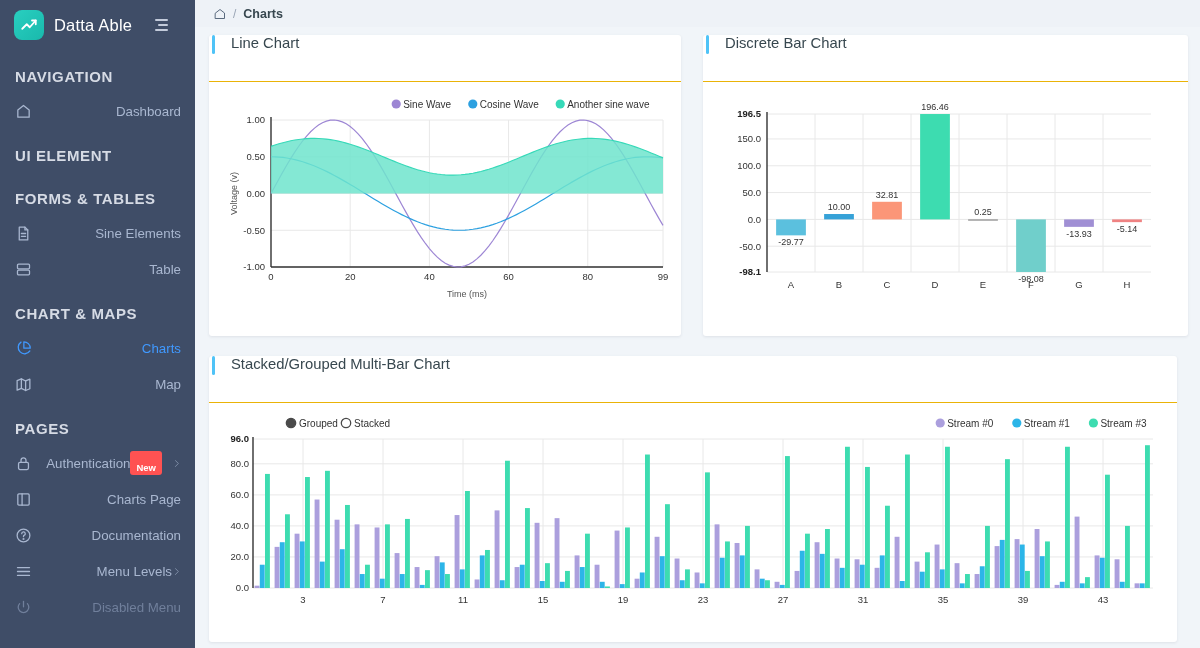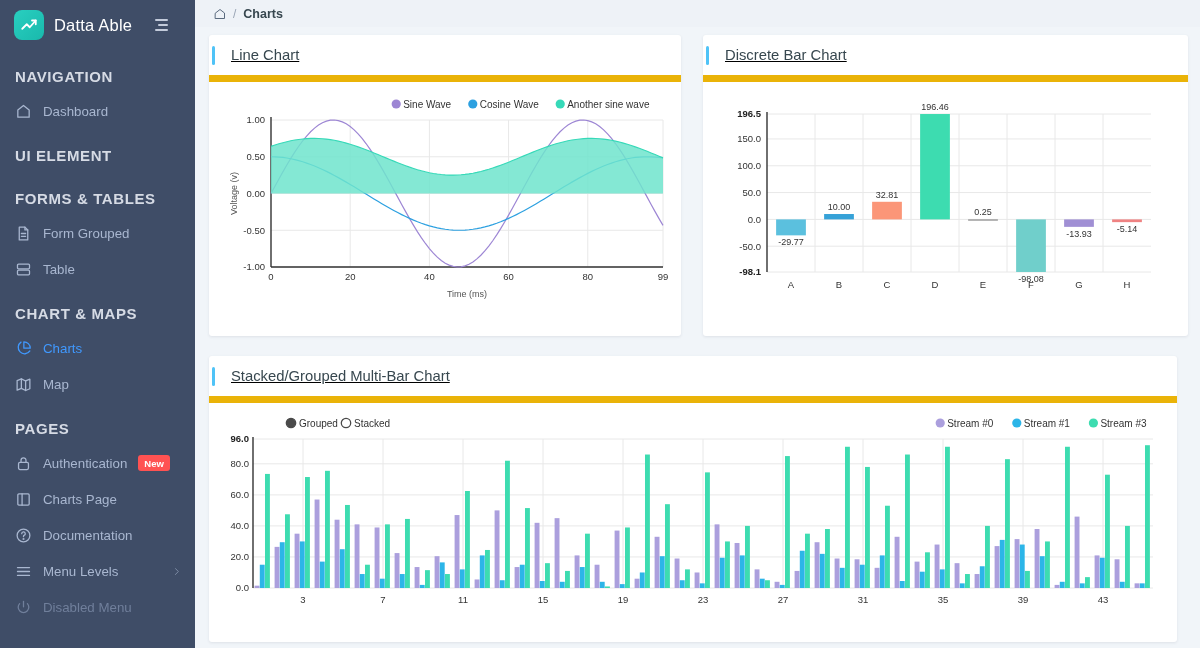--- a/index.html
+++ b/index.html
@@ -37,54 +37,54 @@
 
   .nav-caption {
     font-size: 15px; font-weight: 700; letter-spacing: .6px;
     color: #d6dbe5; text-transform: uppercase;
     padding: 18px 0 8px 15px;
   }
   .nav-item {
     display: flex; align-items: center;
     height: 36px; padding: 0 14px 0 15px;
     font-size: 13.3px; color: #a9b7d0; cursor: pointer;
-    position: relative; gap: 11px;
+    position: relative;  text-align: right;
   }
   .nav-item .ni-icon { width: 17px; height: 17px; display: flex; align-items: center; justify-content: center; flex:0 0 auto;}
   .nav-item .ni-label { flex: 1 1 auto; white-space: nowrap; }
   .nav-item.active { color: #4099ff; }
   .nav-item.active .ni-icon svg { stroke: #4099ff; }
   .nav-item.disabled { color: #707f9b; }
   .nav-item.disabled .ni-icon svg { stroke: #707f9b; }
   .chev { width: 9px; height: 9px; flex:0 0 auto; opacity: .85; }
   .badge-new {
     background: #ff5252; color: #fff; font-size: 9.5px; font-weight: 600;
-    border-radius: 3px; padding: 4px 6px 3px; line-height: 1; margin-right: 21px;
+    border-radius: 3px; padding: 12px 6px 3px; line-height: 1; margin-right: 10px;
   }
 
   
   .main { flex: 1 1 auto; height: 648px; background: #f1f5f9; overflow: hidden; }
   .breadcrumb-bar {
     height: 27px; background: #eef2f7; display: flex; align-items: center;
     padding-left: 19px; gap: 7px;
   }
   .bc-home { width: 12px; height: 12px; display:flex; align-items:center; }
   .bc-sep { color: #9aa5b5; font-size: 12px; }
   .bc-text { font-size: 12.5px; color: #37474f; font-weight: 600; }
 
   .grid { padding: 8px 12px 0 14px; }
   .row { display: flex; gap: 22px; }
   .card {
     background: #fff; border-radius: 3px;
     box-shadow: 0 1px 3px rgba(62,74,92,.11);
     margin-bottom: 20px;
   }
   .card-head {
-    height: 47px; display: flex; align-items: center;
-    padding-left: 3px; border-bottom: 7px solid #eab308; text-decoration: underline;
+    height: 47px; display: flex; align-items: flex-start;
+    padding-left: 3px; border-bottom: 1px solid #eab308;
   }
   .card-accent { width: 3px; height: 19px; background: #4fc3f7; border-radius: 2px; margin-right: 16px; }
   .card-title { font-size: 14.8px; color: #37474f; font-weight: 400; }
   .card-body { padding: 10px 12px 14px; }
 
   .card-line { width: 474px; }
   .card-bar  { width: 564px; }
   .card-multi { width: 968px; }
 
   svg.chart { display: block; }
@@ -132,21 +132,21 @@
         <div class="nav-caption">UI ELEMENT</div>
         <div class="nav-caption">FORMS &amp; TABLES</div>
         <div class="nav-item ">
         <span class="ni-icon">
             <svg viewBox="0 0 24 24" width="17" height="17" stroke="#a9b7d0" stroke-width="1.8" stroke-linecap="round" stroke-linejoin="round" fill="none">
               <path d="M6 3h8l4 4v14H6z"></path>
               <path d="M14 3v4h4"></path>
               <path d="M9 12h6M9 16h6"></path>
             </svg>
           </span>
-        <span class="ni-label">Form Grouped</span>
+        <span class="ni-label">Sine Elements</span>
 
       </div>
         <div class="nav-item ">
         <span class="ni-icon">
             <svg viewBox="0 0 24 24" width="17" height="17" stroke="#a9b7d0" stroke-width="1.8" stroke-linecap="round" stroke-linejoin="round" fill="none">
               <rect x="3.5" y="4.5" width="17" height="6.5" rx="1.5"></rect>
               <rect x="3.5" y="13" width="17" height="6.5" rx="1.5"></rect>
             </svg>
           </span>
         <span class="ni-label">Table</span>

